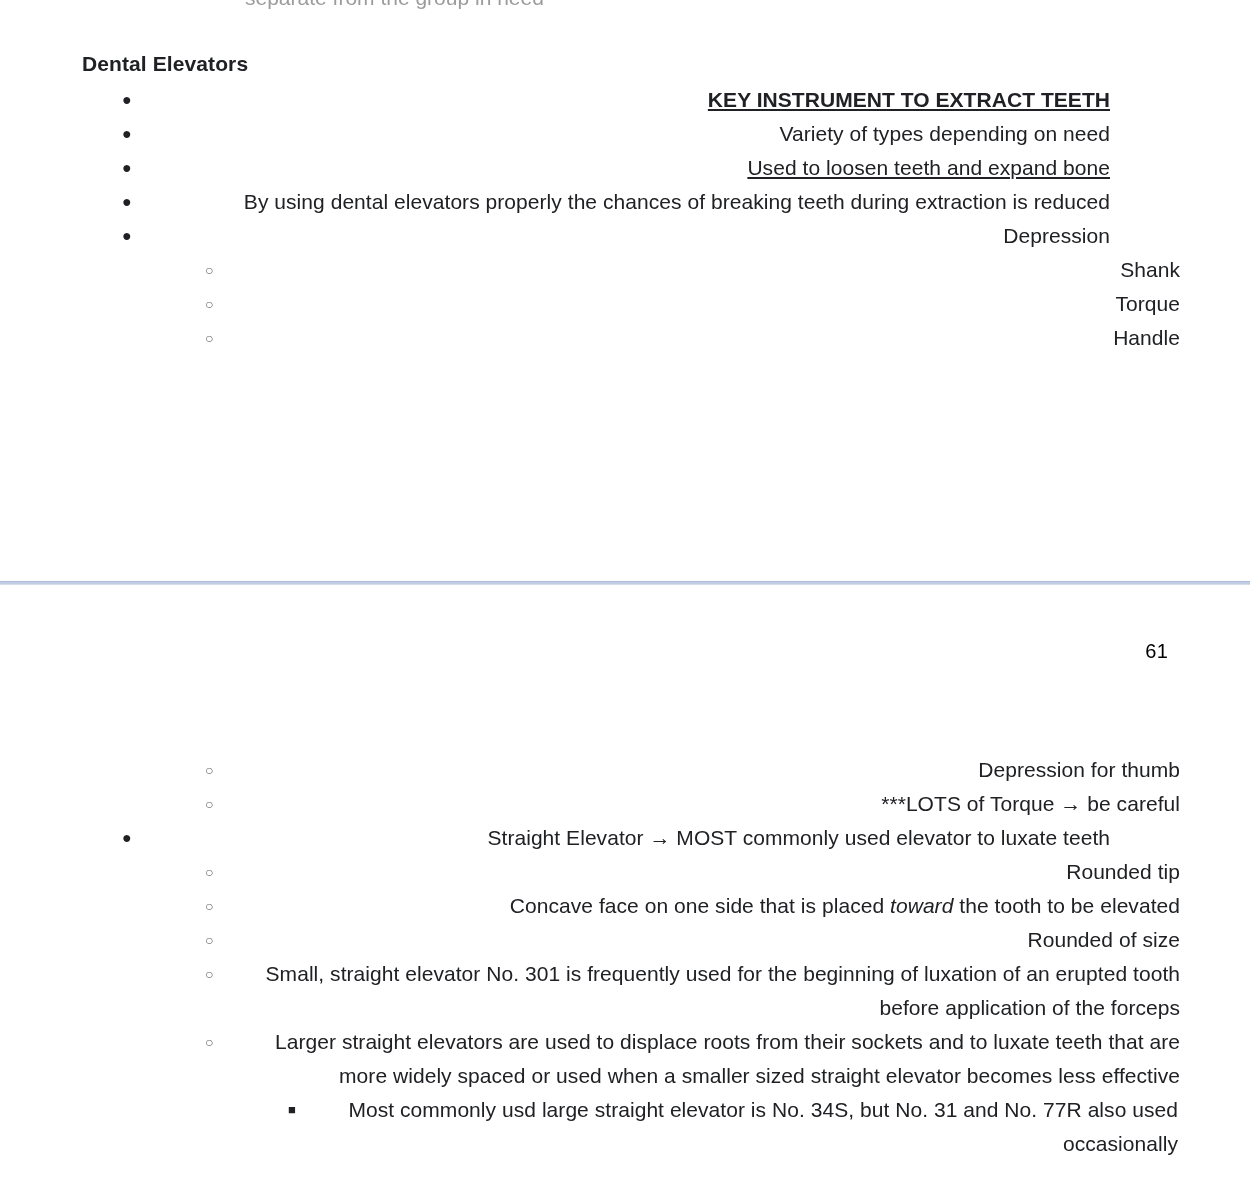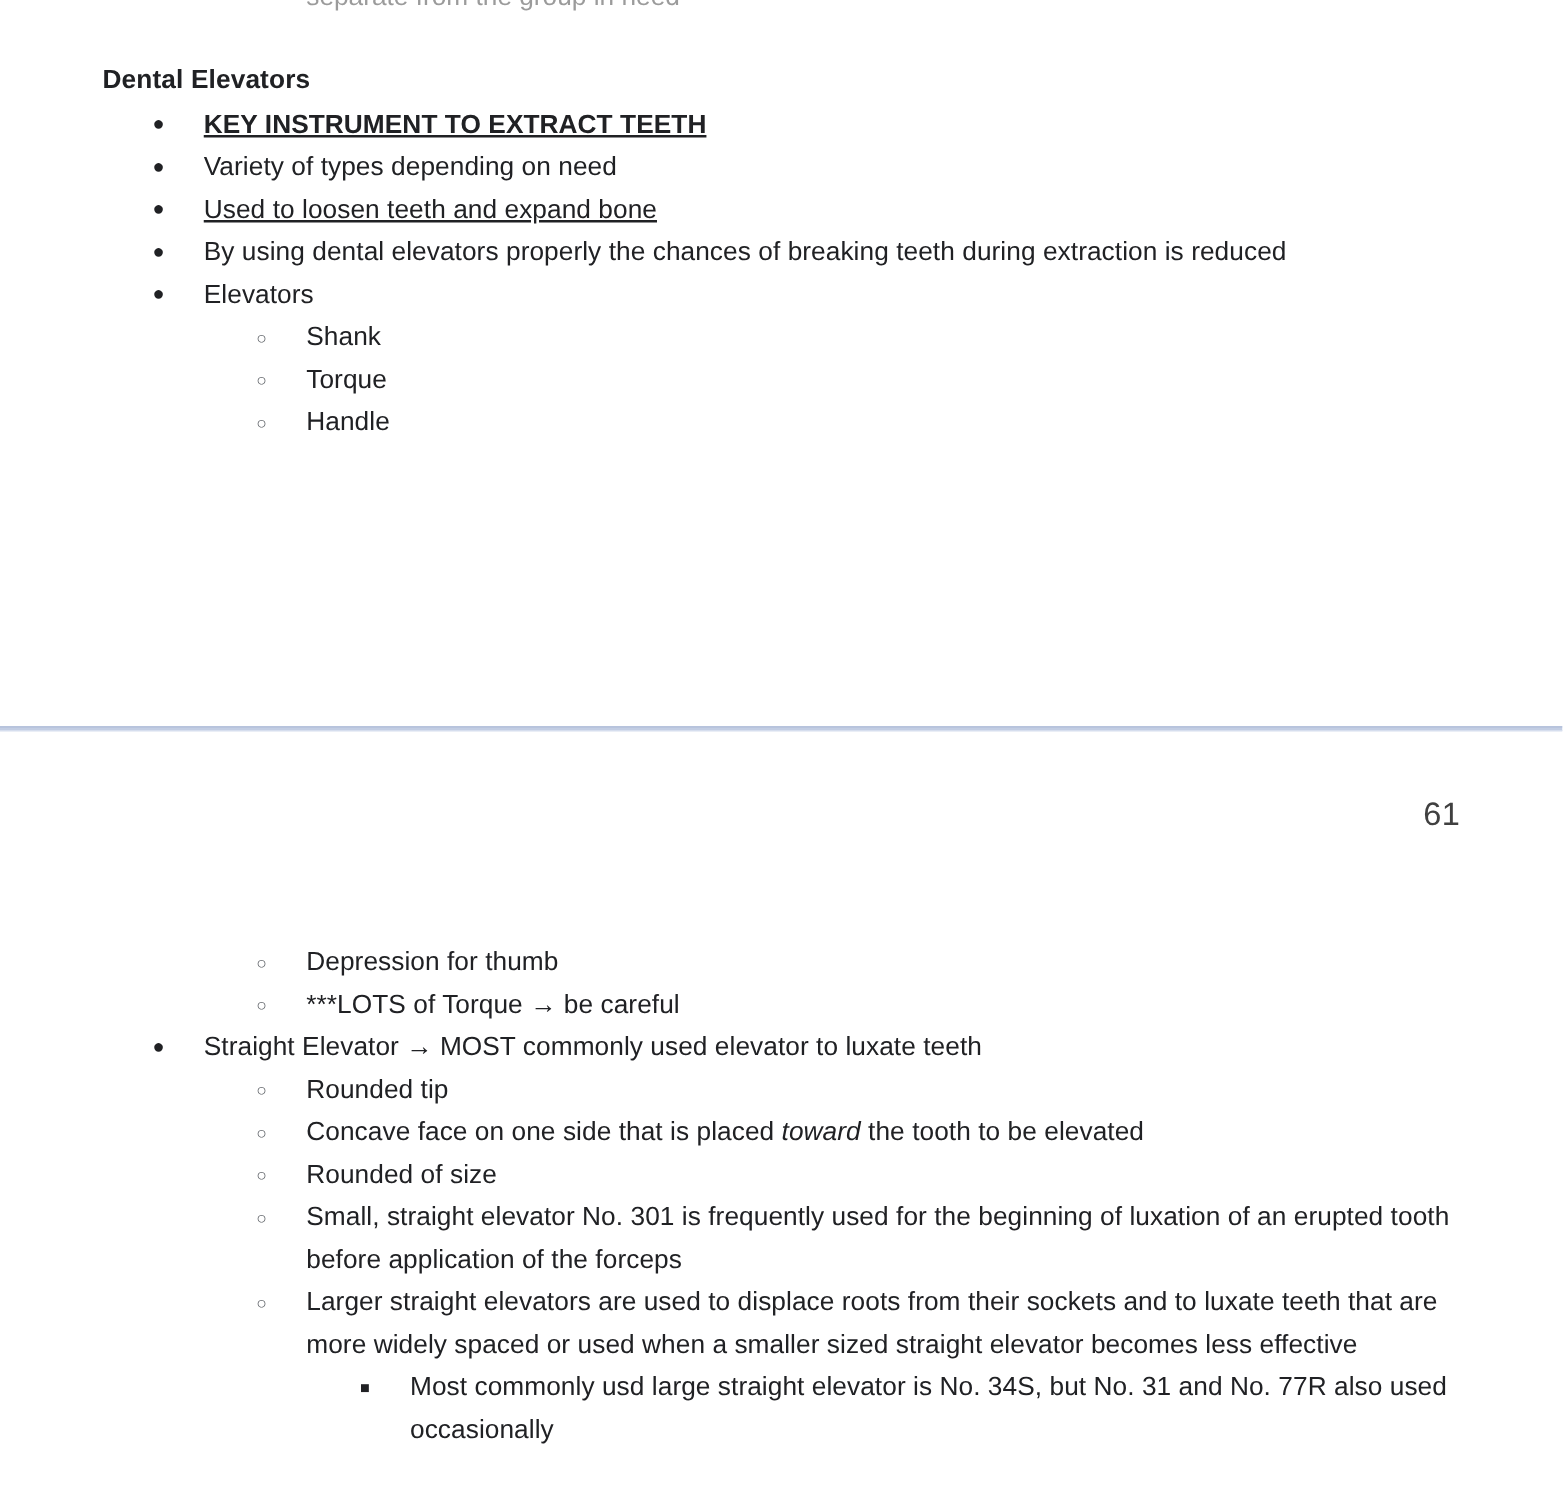--- a/index.html
+++ b/index.html
@@ -57,23 +57,23 @@
     border-top: 1px solid #aebcd8;
     border-bottom: 1px solid #d6deee;
     box-sizing: border-box;
   }
 
   
   .page-number {
     position: absolute;
     top: 636px;
     right: 82px;
-    font-size: 26px;
+    font-size: 20px;
     line-height: 30px;
-    color: #404040;
+    color: #000000;
     letter-spacing: .2px;
   }
 
   
   .heading {
     position: absolute;
     left: 82px;
     top: 49px;
     font-size: 21px;
     line-height: 30px;
@@ -106,20 +106,21 @@
     position: absolute;
     top: 0;
     font-size: 21px;
     line-height: 34px;
     color: #202124;
     text-align: left;
   }
   .li .txt {
     display: block;
     color: #202124;
+    text-align: right;
   }
 
   
   .lvl1 { }
   .lvl1 > .bullet { left: 122px; font-size: 16px; }
   .lvl1 > .txt    { margin-left: 163px; margin-right: 140px; }
 
   
   .lvl2 > .bullet { left: 205px; font-size: 14px; color: #5f6368; }
   .lvl2 > .txt    { margin-left: 245px; margin-right: 70px; }
@@ -156,21 +157,21 @@
         <li class="li lvl1">
           <span class="bullet">●</span>
           <span class="txt"><span class="u">Used to loosen teeth and expand bone</span></span>
         </li>
         <li class="li lvl1">
           <span class="bullet">●</span>
           <span class="txt">By using dental elevators properly the chances of breaking teeth during extraction is reduced</span>
         </li>
         <li class="li lvl1">
           <span class="bullet">●</span>
-          <span class="txt">Elevators</span>
+          <span class="txt">Depression</span>
         </li>
         <li class="li lvl2">
           <span class="bullet">○</span>
           <span class="txt">Shank</span>
         </li>
         <li class="li lvl2">
           <span class="bullet">○</span>
           <span class="txt">Torque</span>
         </li>
         <li class="li lvl2">

